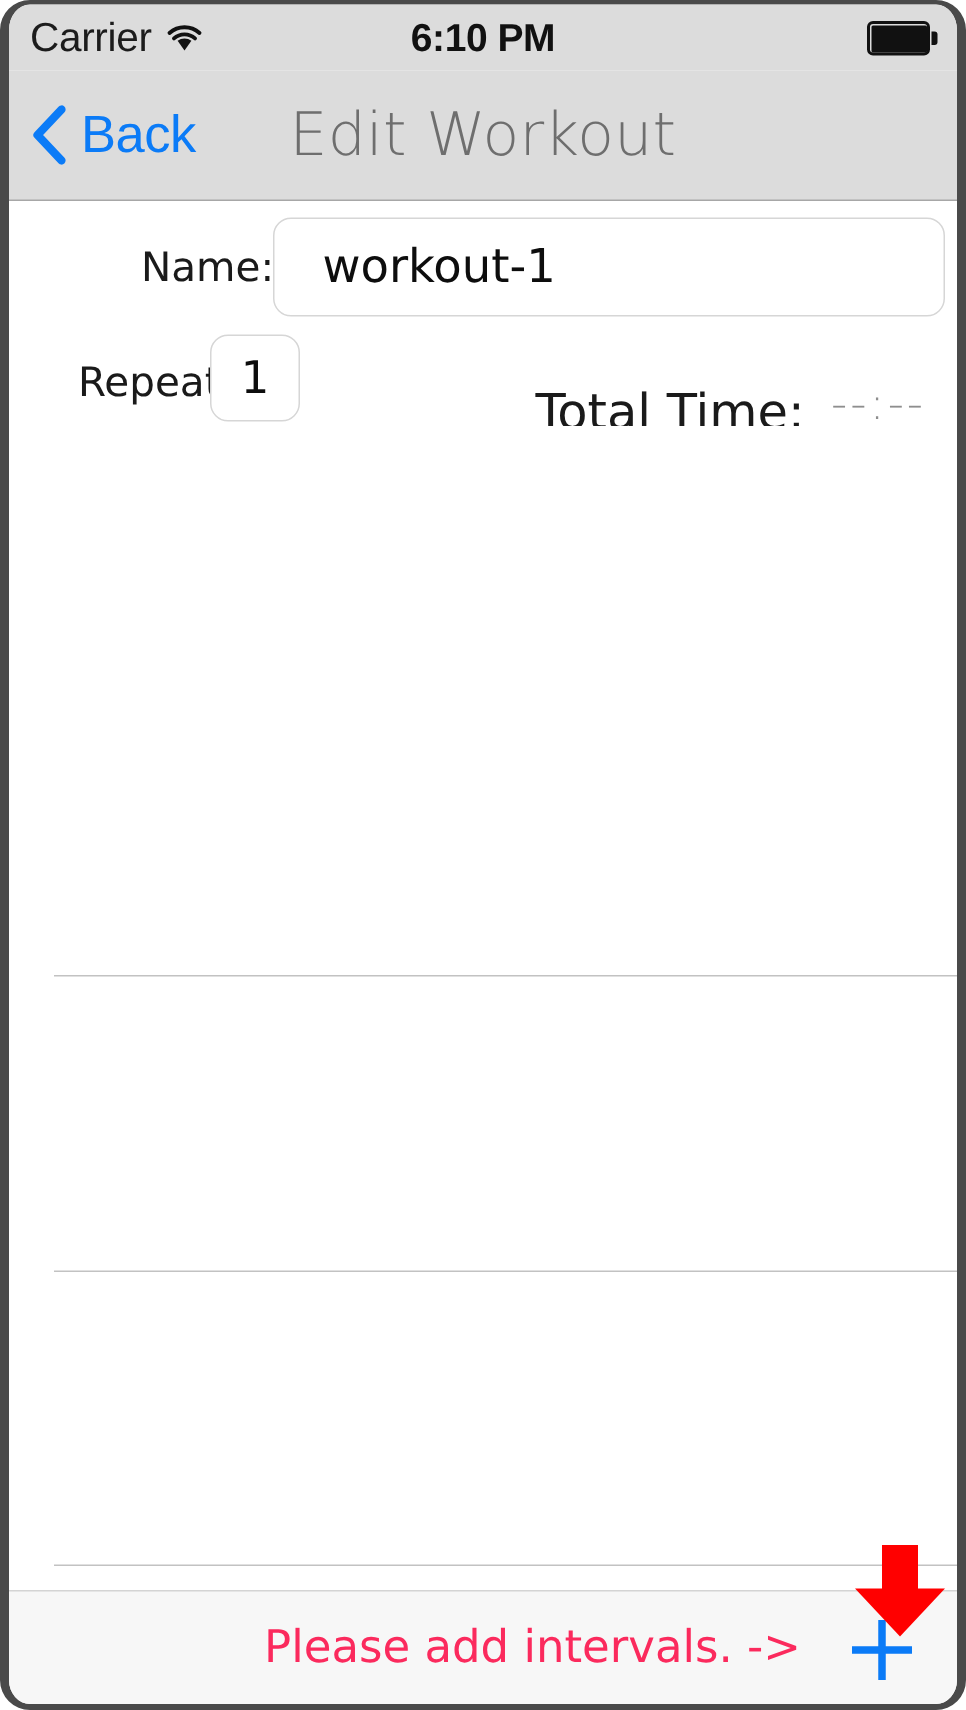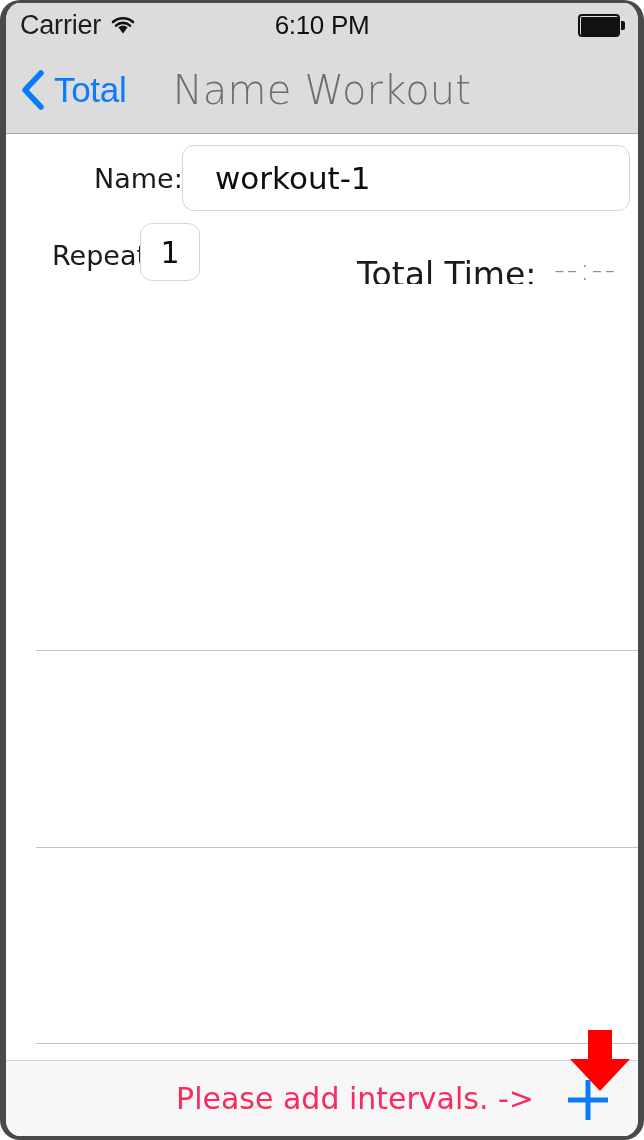--- a/index.html
+++ b/index.html
@@ -52,21 +52,21 @@
     display: block;
     width: 26px;
     height: 20px;
   }
   .status-time {
     position: absolute;
     left: 0;
     width: 632px;
     text-align: center;
     font-size: 26px;
-    font-weight: normal;
+    font-weight: bold;
     color: #111111;
     letter-spacing: -0.3px;
   }
   .battery {
     position: absolute;
     right: 12px;
     top: 11px;
     width: 48px;
     height: 23px;
   }
@@ -315,28 +315,28 @@
     </div>
     <div class="status-time">6:10 PM</div>
     <div class="battery">
       <div class="battery-body"></div>
       <div class="battery-fill"></div>
       <div class="battery-cap"></div>
     </div>
   </div>
 
   <div class="nav-bar">
-    <div class="nav-title">Name Workout</div>
+    <div class="nav-title">Edit Workout</div>
     <div class="back-button">
       <span class="chevron-left">
         <svg viewBox="0 0 26 42" width="26" height="42" aria-hidden="true">
           <path d="M21 4 L5 21 L21 38" stroke="#0b7bf7" stroke-width="5.5" fill="none" stroke-linecap="round" stroke-linejoin="round"></path>
         </svg>
       </span>
-      <span class="back-label">Total</span>
+      <span class="back-label">Back</span>
     </div>
   </div>
 
   <div class="form-area">
     <div class="name-row">
       <span class="name-label">Name:</span>
       <input class="name-input" type="text" value="workout-1" style="">
     </div>
 
     <span class="repeat-label">Repeat:</span>

